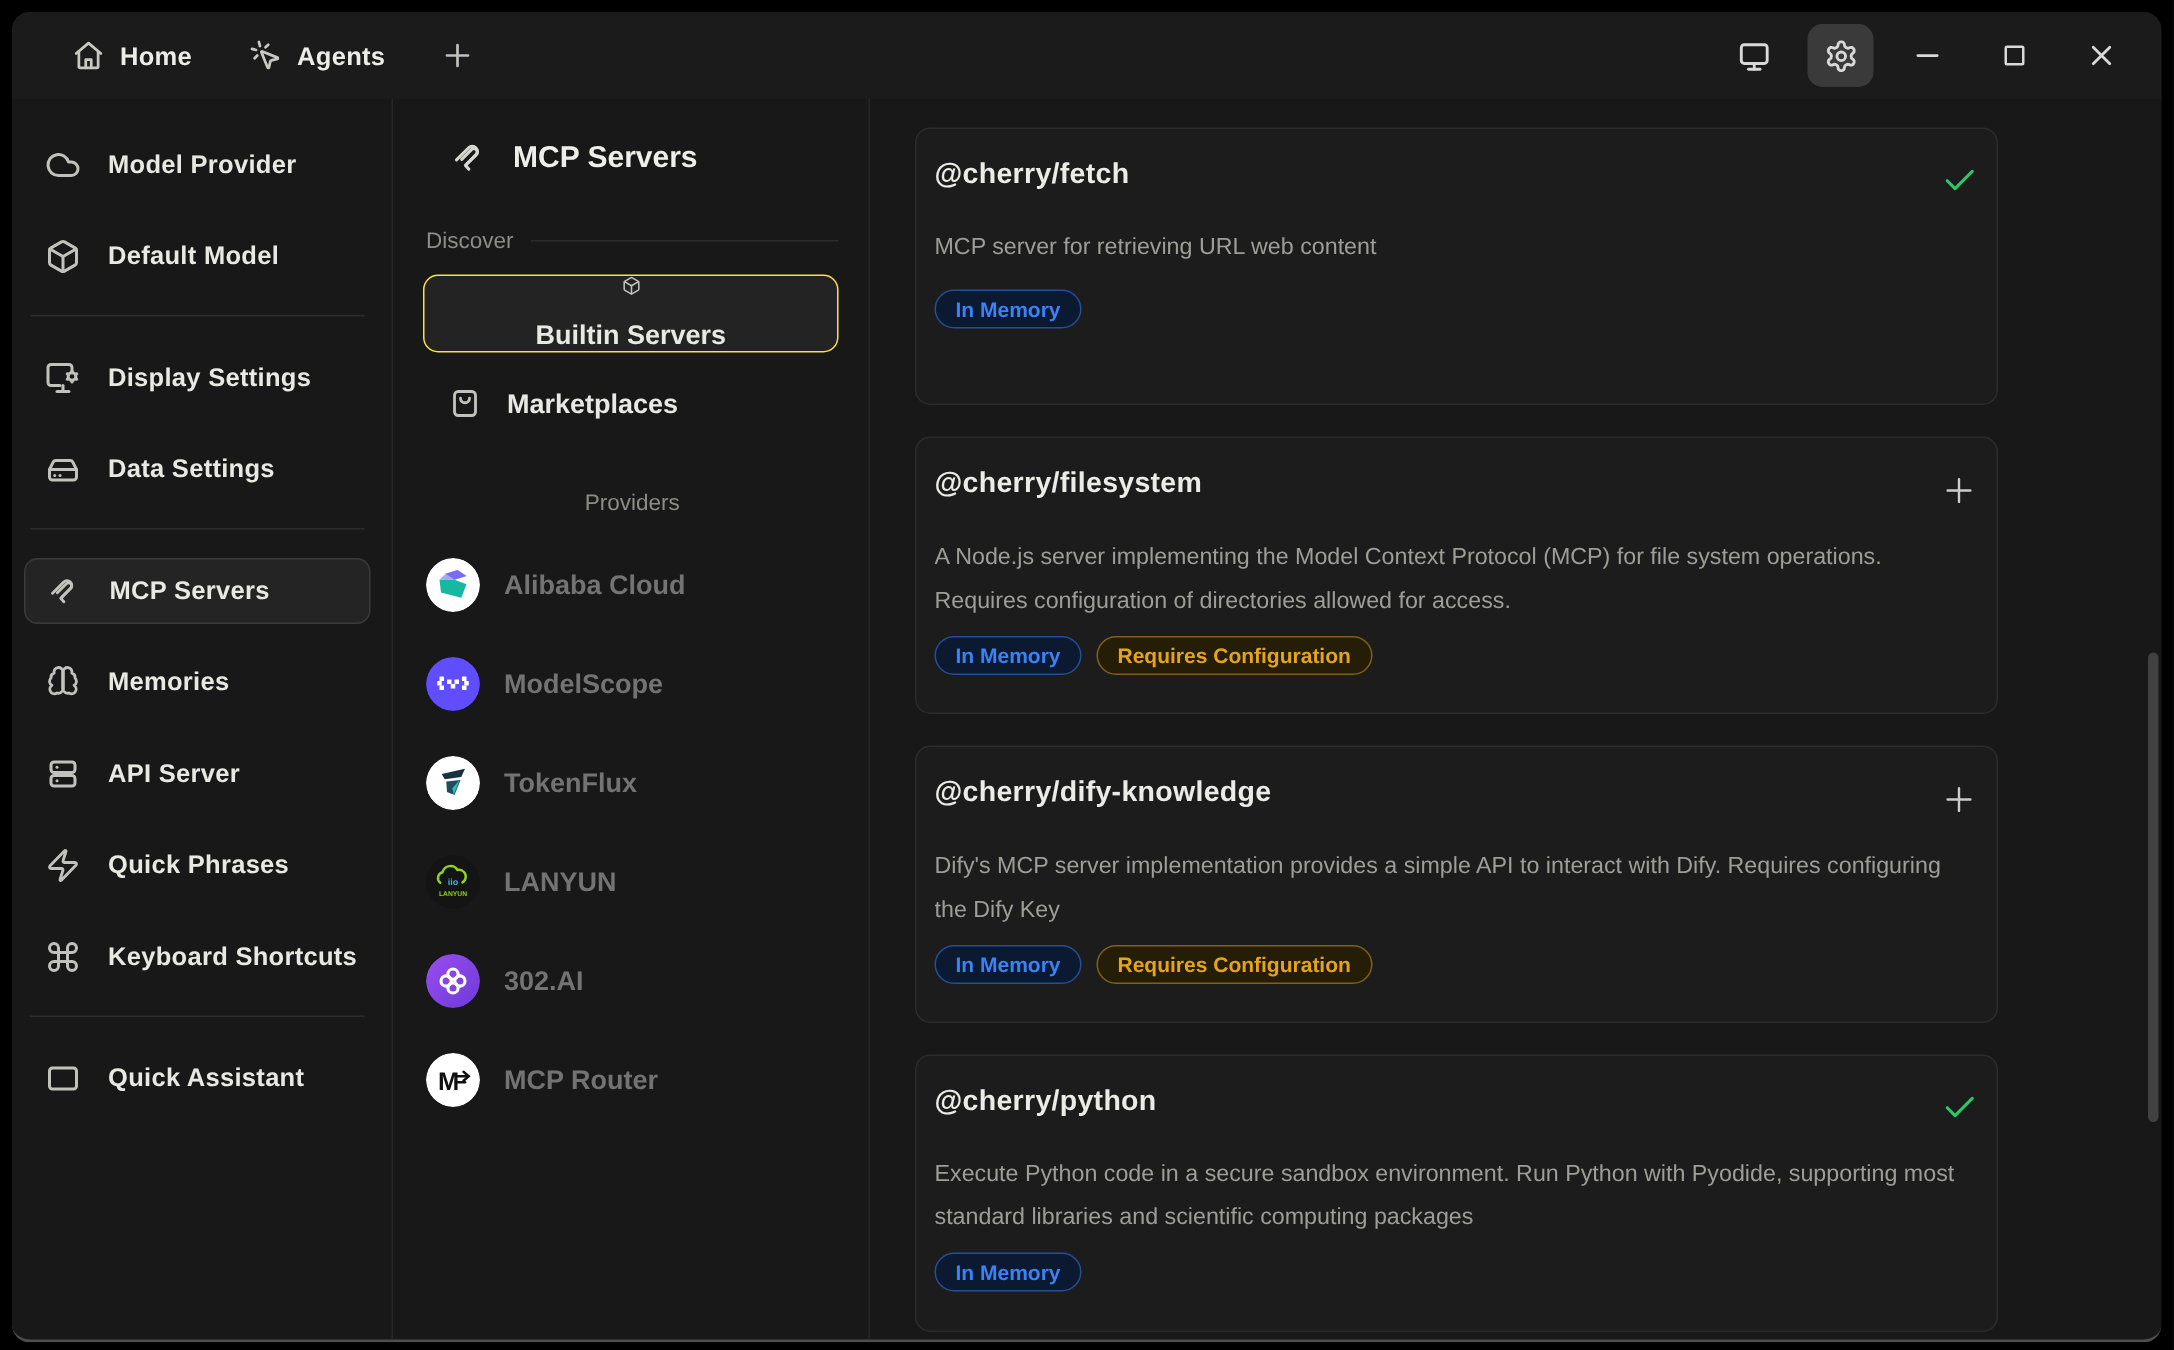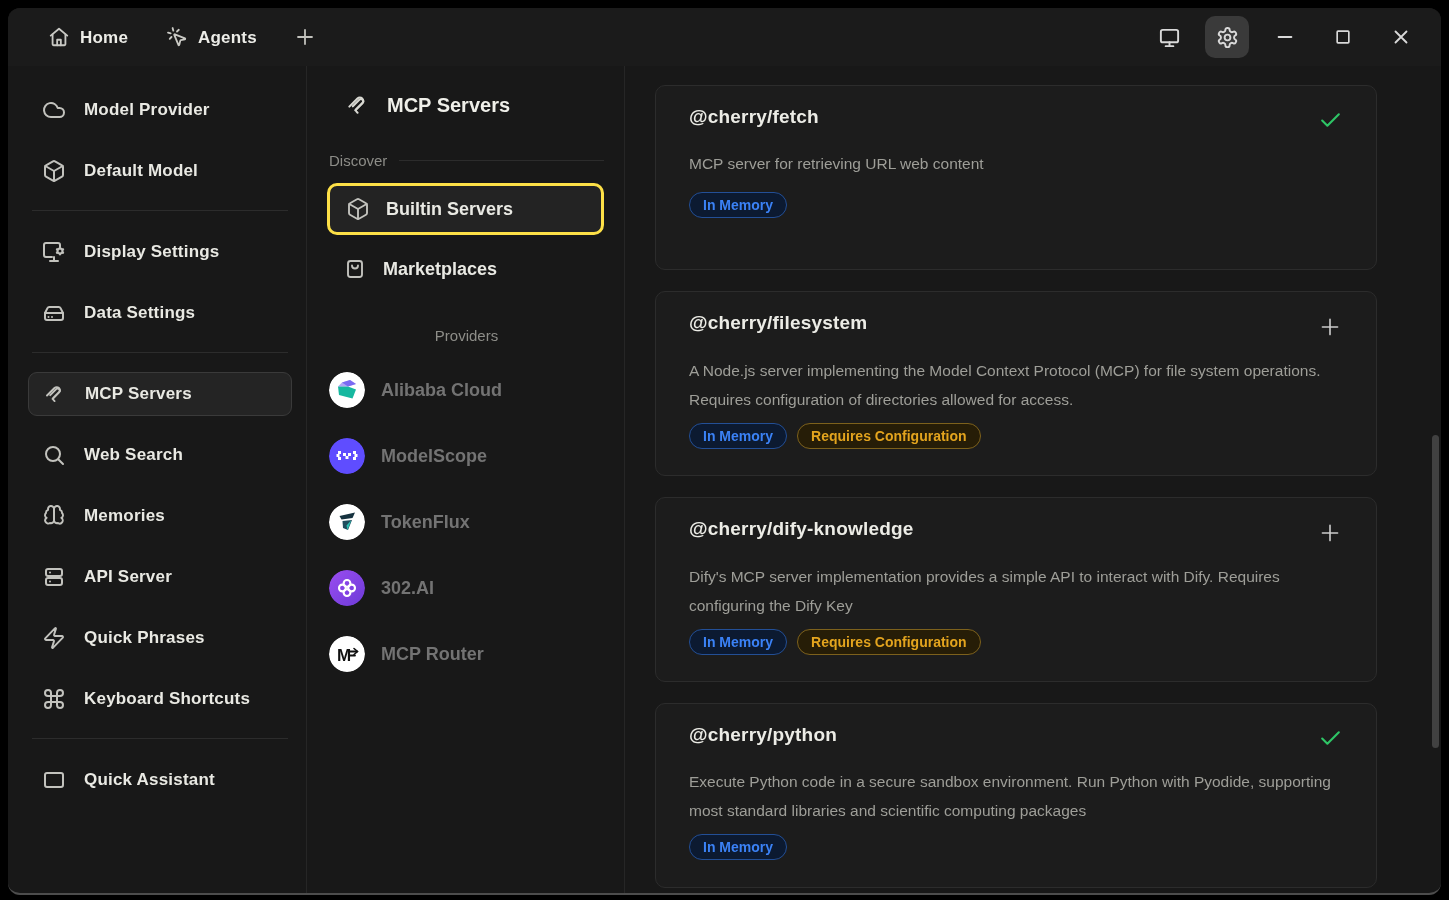--- a/index.html
+++ b/index.html
@@ -16,49 +16,49 @@
   .tab .lbl { color:#ededе8; color:#ededE8; font-size:17px; font-weight:700; letter-spacing:.2px; }
   .tab svg { stroke:#c9c9c4; }
   .newtab { padding:8px 12px; display:flex; align-items:center; }
   .winctl { display:flex; align-items:center; gap:14px; }
   .ctl { width:44px; height:42px; display:flex; align-items:center; justify-content:center; border-radius:10px; }
   .ctl.active { background:#3a3a3a; }
   .ctl svg { stroke:#d9d9d9; }
 
   
   .main { display:flex; height:827px; }
-  .col-nav { width:299px; border-right:1px solid #262626; padding:22px 14px 0 20px; overflow:hidden; }
+  .col-nav { width:254px; border-right:1px solid #262626; padding:22px 14px 0 8px; overflow:hidden; }
   .col-panel { width:318px; border-right:1px solid #262626; padding:20px 20px 0 20px; position:relative; }
   .col-content { flex:1; padding:19px 41px 0 30px; position:relative; }
 
   
   .nav-item { display:flex; align-items:center; gap:18px; height:44px; padding:0 14px; border-radius:9px; margin-bottom:17px; }
   .nav-item svg { stroke:#c2c2bd; flex:0 0 auto; }
   .nav-item .lbl { color:#e9e9e3; font-size:17px; font-weight:700; letter-spacing:.2px; white-space:nowrap; }
   .nav-item.active { background:#242424; border:1px solid #3a3a3a; }
   .nav-divider { height:1px; background:#2c2c2c; margin:2px 4px 19px 4px; }
 
   
   .panel-header { display:flex; align-items:center; gap:16px; padding:6px 4px 0 18px; margin-bottom:34px; }
   .panel-header svg { stroke:#d8d8d2; }
   .panel-header .lbl { color:#efefe9; font-size:20px; font-weight:700; }
   .section-label { display:flex; align-items:center; gap:12px; margin:0 0 14px 2px; }
   .section-label .txt { color:#8d8d88; font-size:15px; white-space:nowrap; }
   .section-label .rule { flex:1; height:1px; background:#2c2c2c; }
   .panel-item { display:flex; align-items:center; gap:16px; height:52px; padding:0 16px; border-radius:10px; margin-bottom:8px; }
   .panel-item svg { stroke:#c2c2bd; }
   .panel-item .lbl { color:#e9e9e3; font-size:18px; font-weight:700; }
-  .panel-item.active { background:#232323; border:3px solid #fde047; }
+  .panel-item.active { background:#232323; border:1px solid #fde047;flex-direction:column; }
   .providers { margin-top:6px; }
   .provider { display:flex; align-items:center; gap:16px; height:40px; margin:0 0 26px 2px; }
   .provider .logo { width:36px; height:36px; border-radius:50%; flex:0 0 auto; display:block; }
   .provider .lbl { color:#737373; font-size:18px; font-weight:700; }
 
   
-  .card { width:722px; height:185px; background:#1c1c1c; border:1px solid #2c2c2c; border-radius:10px; padding:20px 33px; margin-bottom:21px; overflow:hidden; }
+  .card { width:722px; height:185px; background:#1c1c1c; border:1px solid #2c2c2c; border-radius:10px; padding:20px 12px; margin-bottom:21px; overflow:hidden; }
   .card-head { display:flex; align-items:flex-start; justify-content:space-between; margin-bottom:12px; }
   .card-title { color:#ececE6; font-size:19px; font-weight:700; letter-spacing:.2px; }
   .card-status { margin-top:2px; }
   .card-desc { color:#9e9e98; font-size:15.5px; line-height:29px; max-height:53px; overflow:hidden; }
   .badges { display:flex; gap:10px; margin-top:14px; }
   .badge { font-size:14px; font-weight:700; padding:4px 13px; border-radius:13px; white-space:nowrap; }
   .badge.memory { color:#3b82f6; background:#0c1a31; border:1px solid #234f96; }
   .badge.config { color:#e3a41e; background:#261d07; border:1px solid #7d611c; }
 
   
@@ -169,27 +169,20 @@
       </div>
 
       <div class="nav-divider"></div>
 
       <div class="nav-item active">
         <svg width="24" height="24" viewBox="0 0 24 24" fill="none" stroke-width="1.9" stroke-linecap="round" stroke-linejoin="round">
             <path d="M4 13.5 11.5 6a3.1 3.1 0 0 1 4.4 4.4L9.5 16.8"></path>
             <path d="M7.2 13.2l6-6a2.1 2.1 0 0 1 3 3l-5.8 5.8a1.35 1.35 0 0 0 0 1.9l1.2 1.2"></path>
           </svg>
         <span class="lbl">MCP Servers</span>
-      </div>
-      <div class="nav-item">
-        <svg width="24" height="24" viewBox="0 0 24 24" fill="none" stroke-width="2" stroke-linecap="round" stroke-linejoin="round">
-            <circle cx="11" cy="11" r="7"></circle>
-            <path d="m21 21-4.3-4.3"></path>
-          </svg>
-        <span class="lbl">Web Search</span>
       </div>
       <div class="nav-item">
         <svg width="24" height="24" viewBox="0 0 24 24" fill="none" stroke-width="1.9" stroke-linecap="round" stroke-linejoin="round">
             <path d="M12 5a3 3 0 1 0-5.9.8A3 3 0 0 0 4 9a3 3 0 0 0 .6 4.9A3 3 0 0 0 8 19a3 3 0 0 0 4-2.8Z"></path>
             <path d="M12 5a3 3 0 1 1 5.9.8A3 3 0 0 1 20 9a3 3 0 0 1-.6 4.9A3 3 0 0 1 16 19a3 3 0 0 1-4-2.8Z"></path>
             <path d="M12 5v11"></path>
           </svg>
         <span class="lbl">Memories</span>
       </div>
       <div class="nav-item">
@@ -287,20 +280,29 @@
           <span class="lbl">ModelScope</span>
         </div>
         <div class="provider">
           <svg class="logo" viewBox="0 0 36 36">
               <circle cx="18" cy="18" r="18" fill="#ffffff"></circle>
               <path d="M10.5 12 26 8.5l-2.5 5.5-11 1.5Z" fill="#16323f"></path>
               <path d="M13.5 17l9.5-1-4 10-5-2Z" fill="#1f4d5e"></path>
               <path d="M22 16.5l-4.5 5 1 4.5 3.5-9Z" fill="#2dd4bf" opacity="0.85"></path>
             </svg>
           <span class="lbl">TokenFlux</span>
+        </div>
+        <div class="provider">
+          <svg class="logo" viewBox="0 0 36 36">
+              <circle cx="18" cy="18" r="18" fill="#141414"></circle>
+              <path d="M9.5 18.5a4 4 0 0 1 1.5-7 5.5 5.5 0 0 1 10-1.5 4.5 4.5 0 0 1 5.5 4.5c0 1.6-.9 3-2.2 3.8" fill="none" stroke="#8ed321" stroke-width="1.6" stroke-linecap="round"></path>
+              <text x="18" y="20" font-size="6" fill="#37b5e8" text-anchor="middle" font-family="Liberation Sans, sans-serif" font-weight="bold">iio</text>
+              <text x="18" y="27.5" font-size="4.5" fill="#8ed321" text-anchor="middle" font-family="Liberation Sans, sans-serif" font-weight="bold">LANYUN</text>
+            </svg>
+          <span class="lbl">LANYUN</span>
         </div>
         <div class="provider">
           <svg class="logo" viewBox="0 0 36 36">
               <defs>
                 <linearGradient id="g302" x1="0" y1="0" x2="1" y2="1">
                   <stop offset="0" stop-color="#9a4df0"></stop>
                   <stop offset="1" stop-color="#6d3bd8"></stop>
                 </linearGradient>
               </defs>
               <circle cx="18" cy="18" r="18" fill="url(#g302)"></circle>

